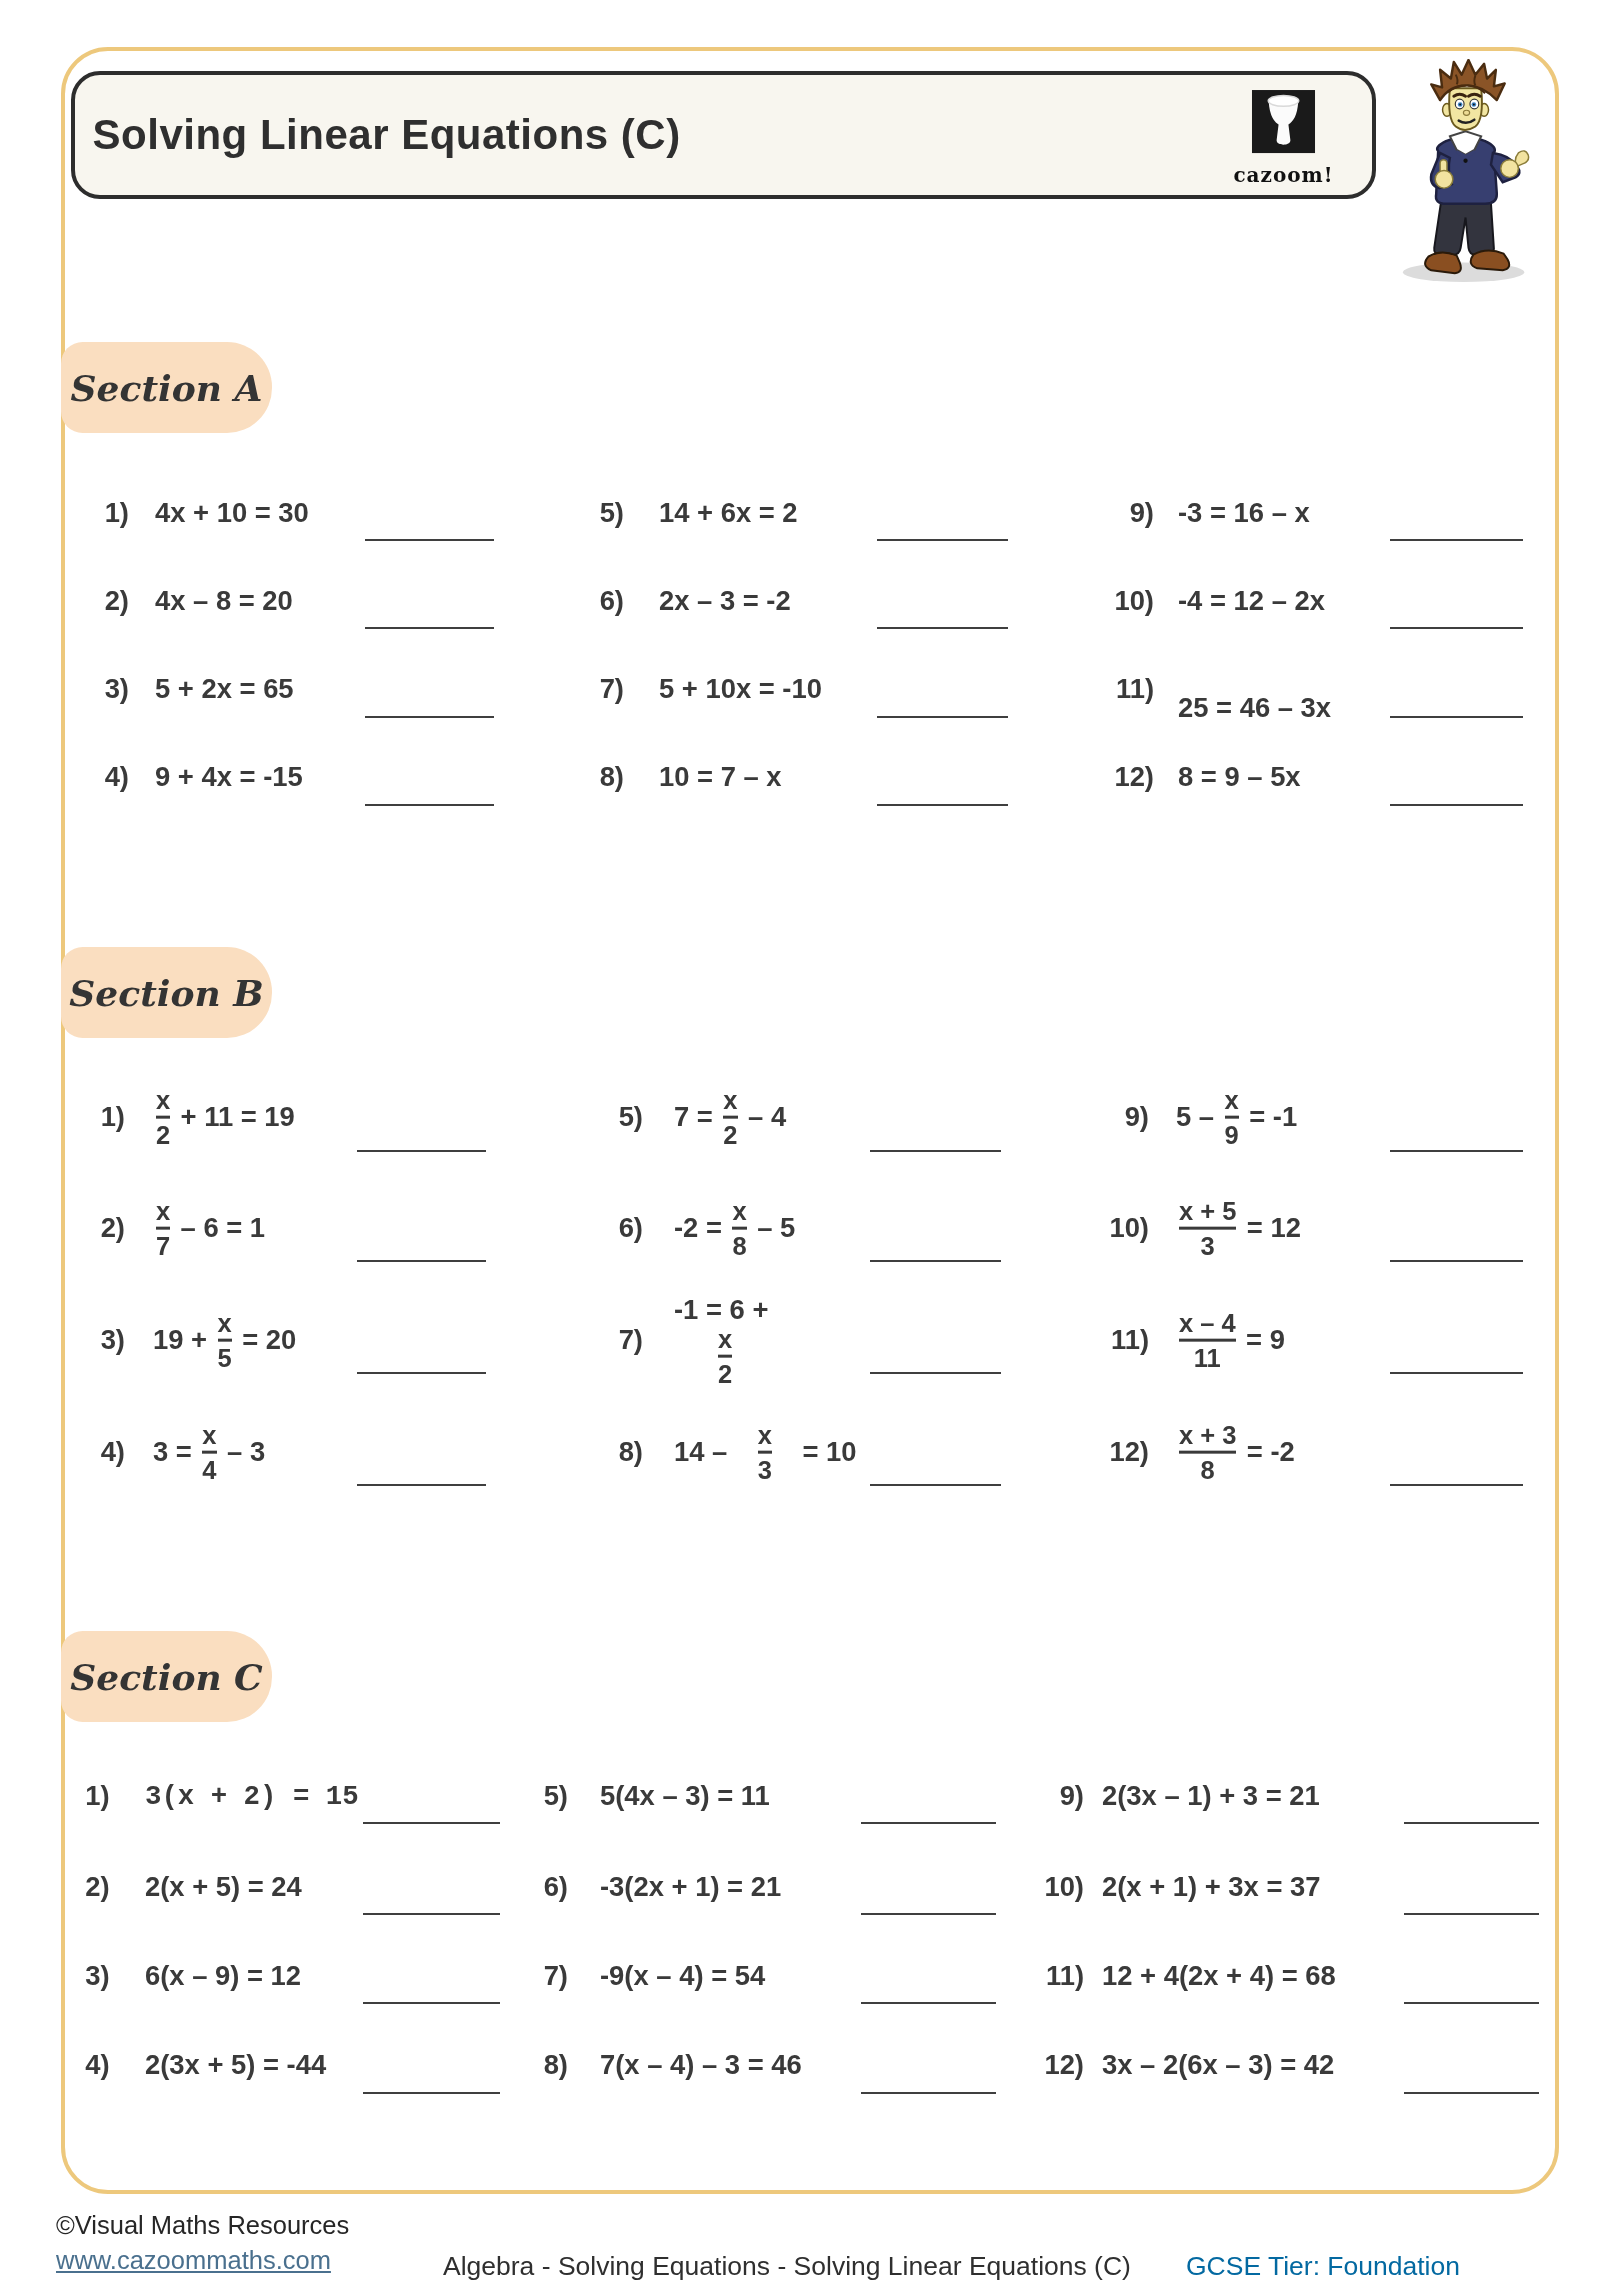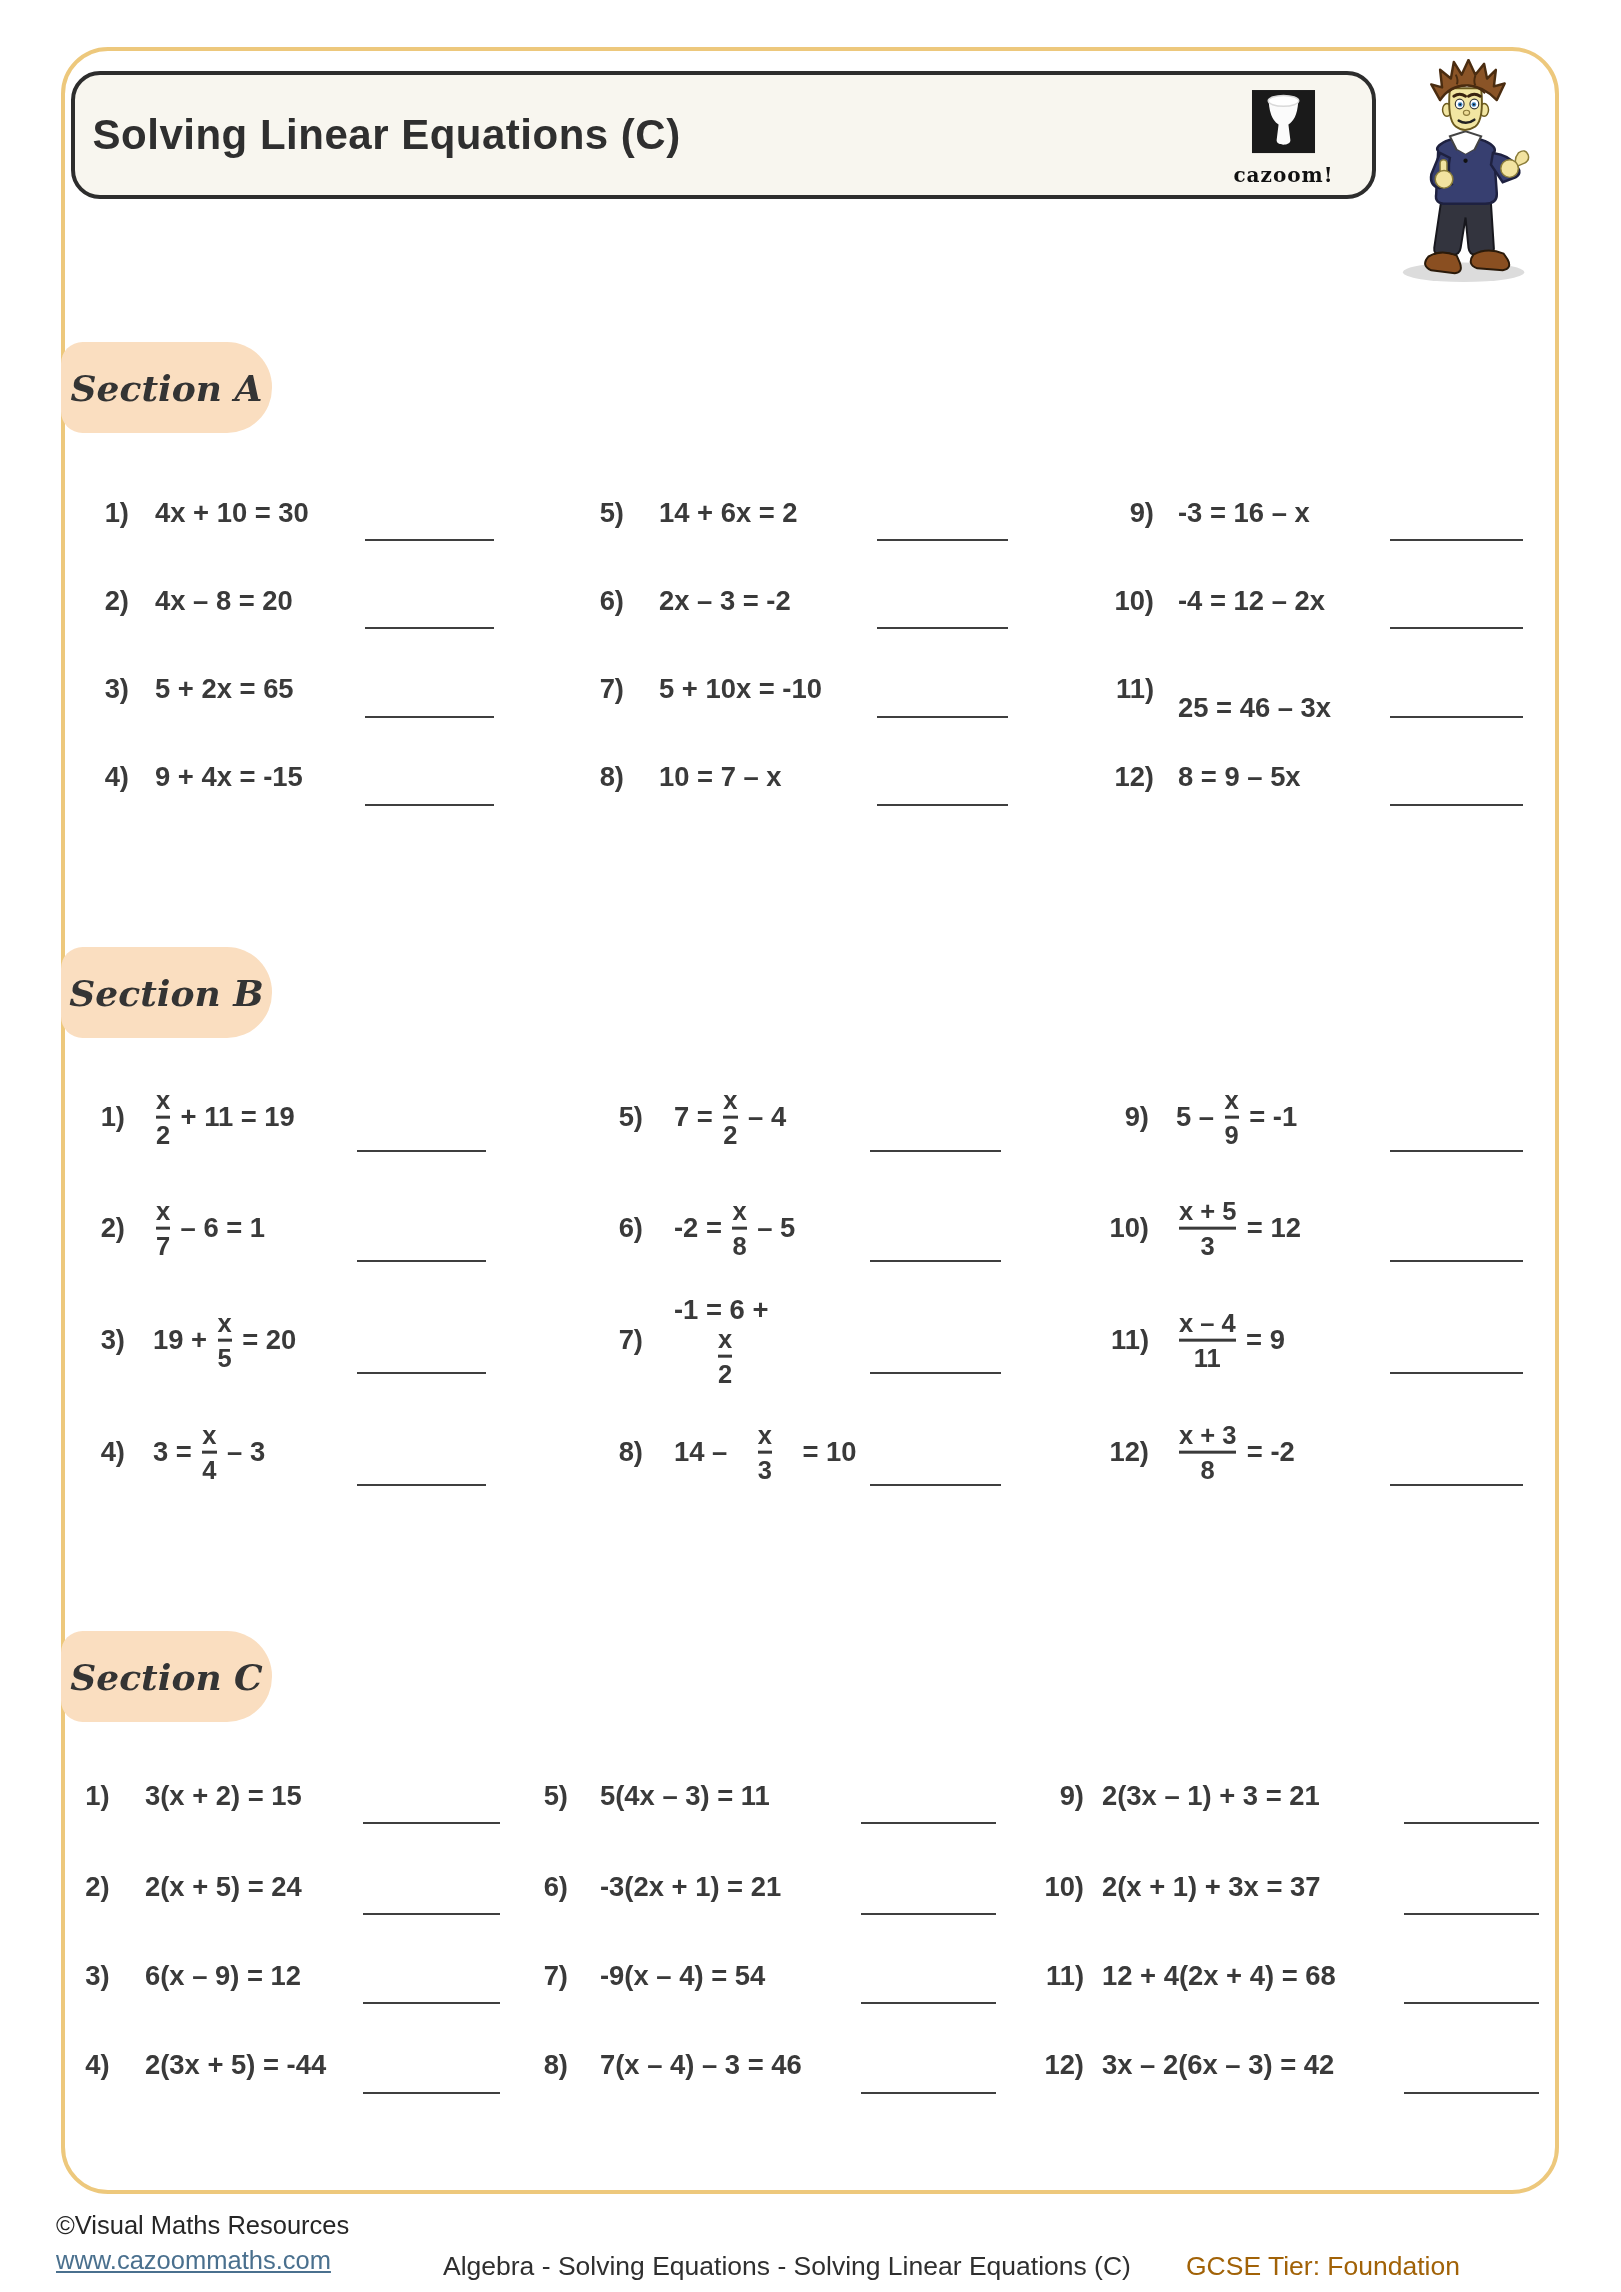--- a/index.html
+++ b/index.html
@@ -29,21 +29,21 @@
          font-size:27.4px;font-weight:700;white-space:nowrap;}
   .part{white-space:pre;}
   .frac{display:inline-flex;flex-direction:column;align-items:center;font-size:25.5px;
          line-height:1.02;padding:0 2.9px;}
   .fbar{align-self:stretch;height:2.9px;background:#3a3a3a;margin:2.9px 0;}
   .answer-line{position:absolute;border-top:2.9px solid #3f3f3f;height:0;}
   .footer-copy{position:absolute;left:56px;top:2211px;font-size:25.5px;color:#262626;}
   .footer-link{position:absolute;left:56px;top:2246px;font-size:25.5px;color:#4a708e;
          text-decoration:underline;cursor:pointer;}
   .footer-crumb{position:absolute;left:443px;top:2251px;font-size:26.5px;color:#2f2f2f;white-space:nowrap;}
-  .footer-tier{position:absolute;left:1186px;top:2251px;font-size:26.5px;color:#a16207;white-space:nowrap;}
+  .footer-tier{position:absolute;left:1186px;top:2251px;font-size:26.5px;color:#0369a1;white-space:nowrap;}
 </style>
 </head>
 <body>
 
 <div class="sheet">
 
   <div class="outer-border"></div>
 
   <div class="title-box">
     <div class="page-title">Solving Linear Equations (C)</div>
@@ -281,21 +281,21 @@
       <span class="qeq" style="left: 1176px; top: 1452px;">
         <span class="frac">
           <span>x + 3</span>
           <span class="fbar"></span>
           <span>8</span>
         </span>
         <span class="part"> = -2</span>
       </span>
       <div class="answer-line" style="left: 1390px; top: 1484px; width: 133px;"></div>
       <span class="qnum" style="left: 21.6px; top: 1796px;">1)</span>
-      <span class="qeq" style="left: 145px; top: 1796px;">
+      <span class="qeq" style="left: 145px; top: 1796px; font-family: Liberation Mono, monospace;">
         <span class="part">3(x + 2) = 15</span>
       </span>
       <div class="answer-line" style="left: 363px; top: 1822px; width: 137px;"></div>
       <span class="qnum" style="left: 21.6px; top: 1887px;">2)</span>
       <span class="qeq" style="left: 145px; top: 1887px;">
         <span class="part">2(x + 5) = 24</span>
       </span>
       <div class="answer-line" style="left: 363px; top: 1913px; width: 137px;"></div>
       <span class="qnum" style="left: 21.6px; top: 1976px;">3)</span>
       <span class="qeq" style="left: 145px; top: 1976px;">

